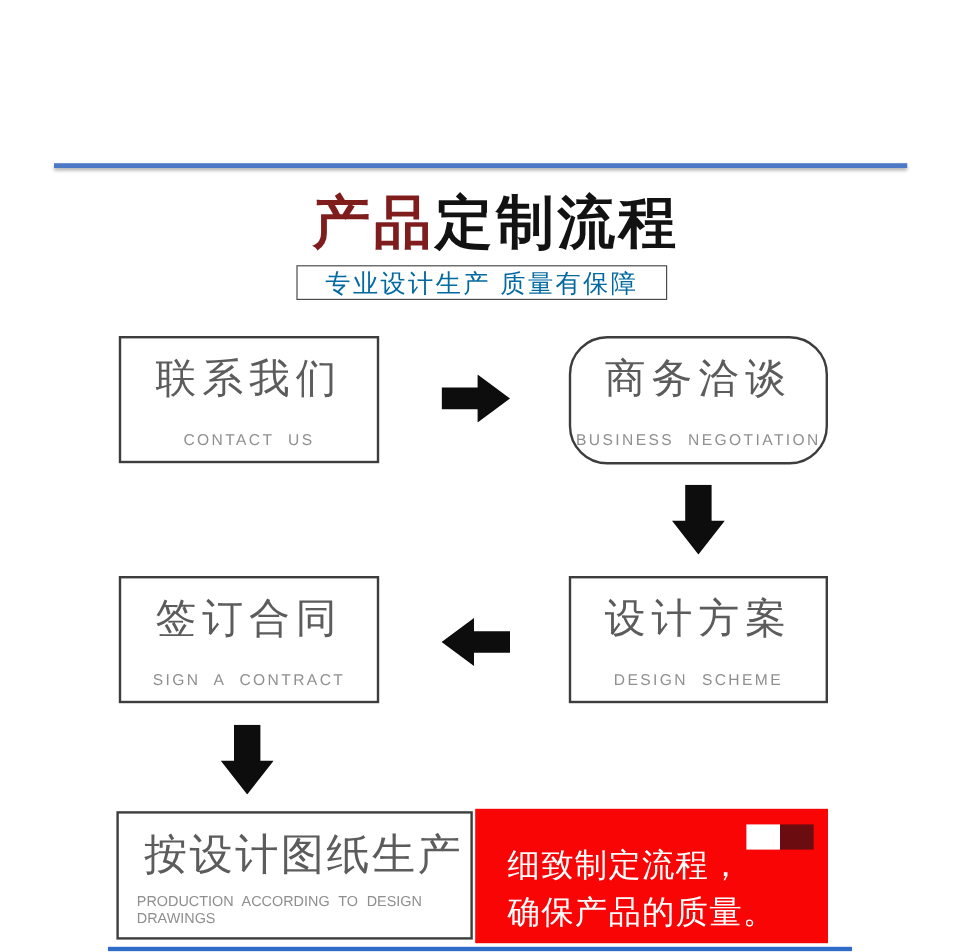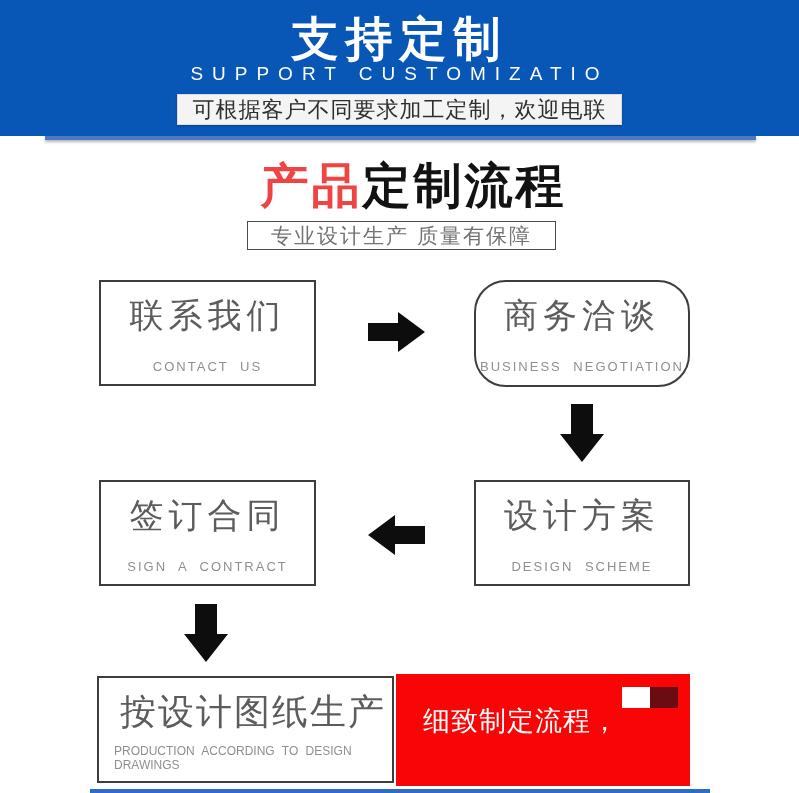--- a/index.html
+++ b/index.html
@@ -26,26 +26,26 @@
   }
   .banner-edge{
     position:absolute;left:45px;top:136px;width:711px;height:4px;
     background:#4c79c5;box-shadow:0 2px 3px rgba(0,0,0,0.3);
   }
   
   .section-title{
     position:absolute;left:0;top:154px;width:100%;text-align:center;
     font-size:48px;font-weight:bold;color:#121212;letter-spacing:3px;
   }
-  .section-title .red{color:#ef4444;margin-left:28px;}
+  .section-title .red{color:#7f1d1d;margin-left:28px;}
   .section-subtitle{
     position:absolute;left:247px;top:221px;width:309px;height:29px;
     border:1px solid #4c4c4c;box-sizing:border-box;
     display:flex;align-items:center;justify-content:center;
-    font-size:21px;color:#737373;letter-spacing:2px;
+    font-size:21px;color:#0369a1;letter-spacing:2px;
   }
   
   .flow-box{
     position:absolute;border:2px solid #3d3d3d;background:#fff;box-sizing:border-box;
     display:flex;flex-direction:column;align-items:center;justify-content:center;gap:20px;
   }
   .flow-box .cn{font-size:34px;color:#5c5c5c;letter-spacing:5px;}
   .flow-box .en{font-size:13px;color:#8f8f8f;letter-spacing:2px;word-spacing:6px;}
   .b1{left:99px;top:280px;width:217px;height:106px;}
   .b2{left:474px;top:280px;width:216px;height:107px;border-radius:32px;}
@@ -75,25 +75,20 @@
   
   .bottom-strip{
     position:absolute;left:90px;top:789px;width:620px;height:4px;background:#2e6cc8;
   }
 </style>
 </head>
 <body>
 
 <div class="page">
 
-  <header class="banner">
-    <div class="banner-title">支持定制</div>
-    <div class="banner-subtitle">SUPPORT CUSTOMIZATIO</div>
-    <div class="banner-note">可根据客户不同要求加工定制，欢迎电联</div>
-  </header>
   <div class="banner-edge"></div>
 
   <div class="section-title"><span class="red">产品</span><span>定制流程</span></div>
   <div class="section-subtitle">专业设计生产 质量有保障</div>
 
   <div class="flow-box b1">
     <div class="cn">联系我们</div>
     <div class="en">CONTACT US</div>
   </div>
 
@@ -133,20 +128,21 @@
       </svg>
   </div>
   <div class="arrow a-down2">
     <svg viewBox="0 0 44 58" xmlns="http://www.w3.org/2000/svg">
         <path d="M11,0 H33 V30 H44 L22,58 L0,30 H11 Z" fill="#0d0d0d"></path>
       </svg>
   </div>
 
   <div class="highlight-box">
     <div class="hl-line">细致制定流程，</div>
+    <div class="hl-line">确保产品的质量。</div>
     <div class="decor">
       <span class="sq sq-white"></span><span class="sq sq-dark"></span>
     </div>
   </div>
 
   <div class="bottom-strip"></div>
 
 </div>
 
 </body></html>

